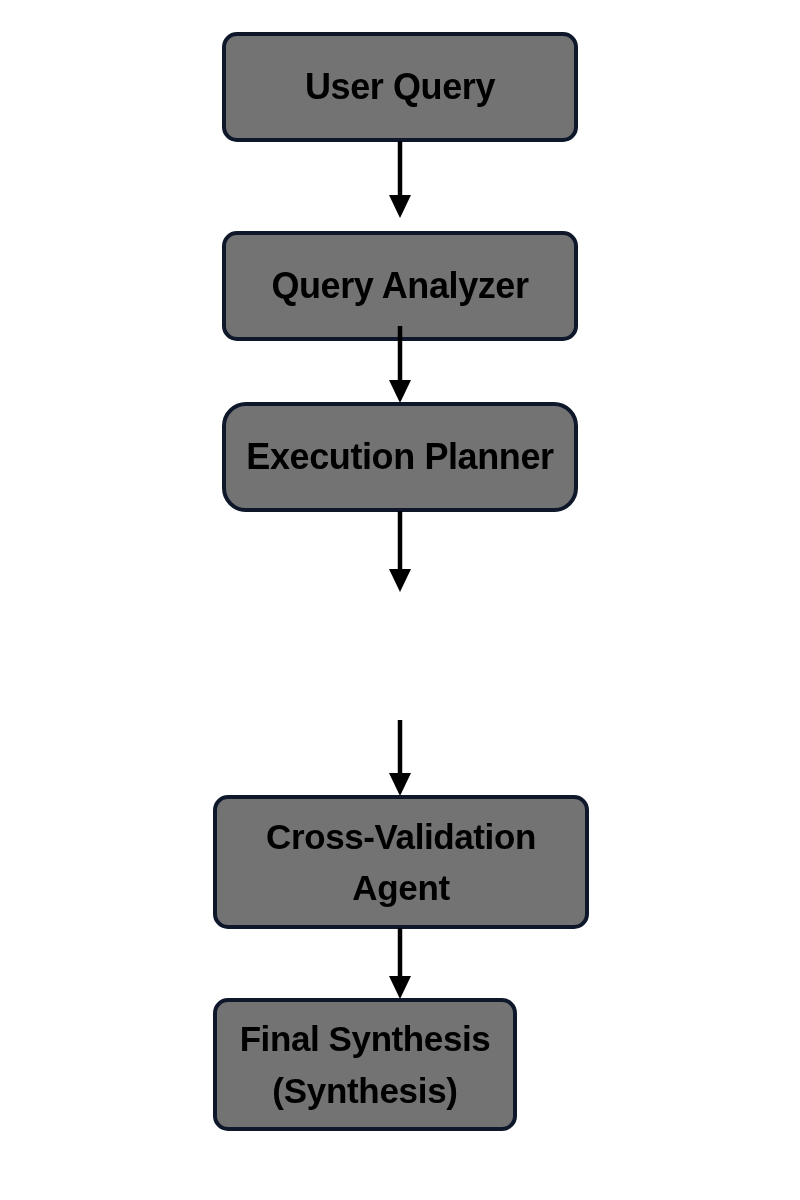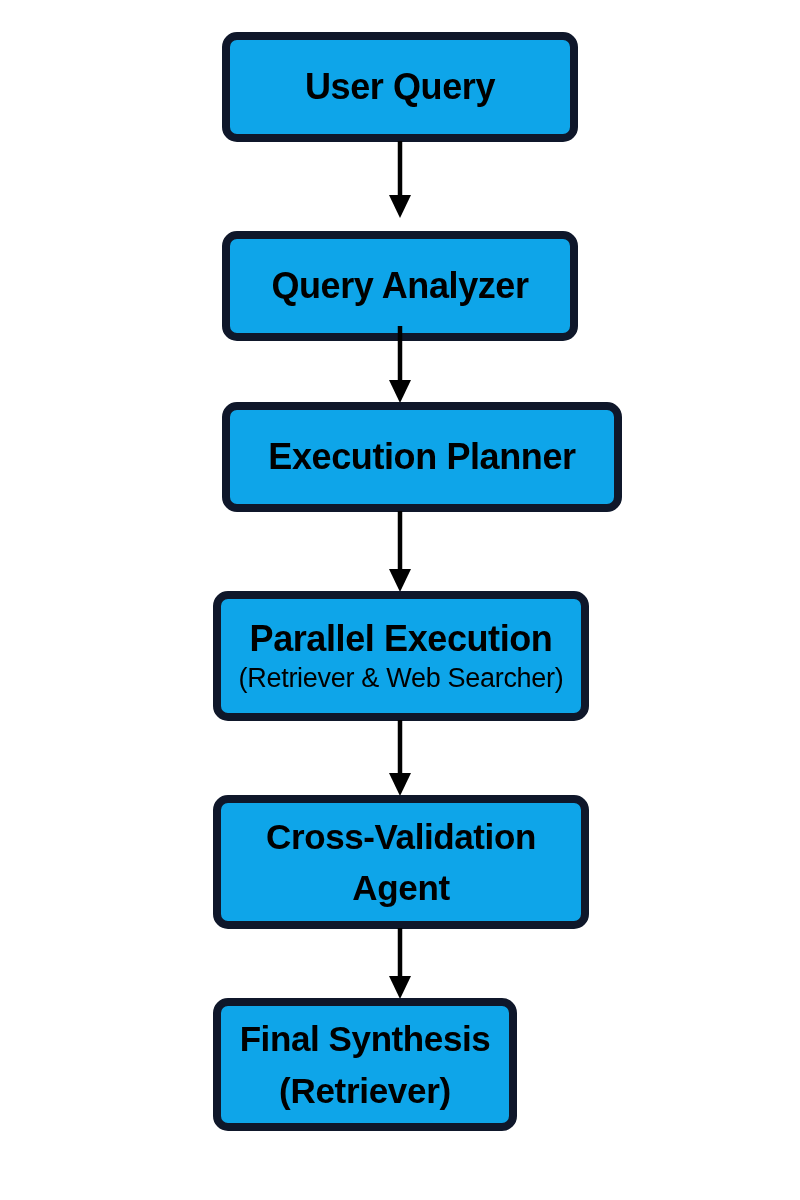--- a/index.html
+++ b/index.html
@@ -16,22 +16,22 @@
     position: relative;
     width: 800px;
     height: 1200px;
     background: #ffffff;
     overflow: hidden;
     margin: 0 auto;
   }
   .flow-node {
     position: absolute;
     box-sizing: border-box;
-    background: #0ea5e9;
-    border: 8px solid #0f172a;
+    background: #737373;
+    border: 4px solid #0f172a;
     border-radius: 15px;
     display: flex;
     flex-direction: column;
     align-items: center;
     justify-content: center;
     text-align: center;
     color: #000000;
     line-height: 1.12;
   }
   .node-title {
@@ -87,47 +87,43 @@
 
   <div class="flow-node" style="left:222px; top:231px; width:356px; height:110px;">
     <div class="node-title">Query Analyzer</div>
   </div>
 
   <svg class="flow-arrow" style="left:386px; top:326px;" width="28" height="78" viewBox="0 0 28 78">
     <line class="arrow-line" x1="14" y1="0" x2="14" y2="60"></line>
     <polygon class="arrow-head" points="14,77 3,54 25,54"></polygon>
   </svg>
 
-  <div class="flow-node" style="left:222px; top:402px; width:400px; height:110px;">
+  <div class="flow-node" style="left:222px; top:402px; width:356px; height:110px;border-radius:24px;">
     <div class="node-title">Execution Planner</div>
   </div>
 
   <svg class="flow-arrow" style="left:386px; top:511px;" width="28" height="82" viewBox="0 0 28 82">
     <line class="arrow-line" x1="14" y1="0" x2="14" y2="64"></line>
     <polygon class="arrow-head" points="14,81 3,58 25,58"></polygon>
   </svg>
 
-  <div class="flow-node" style="left:213px; top:591px; width:376px; height:130px;">
-    <div class="node-title">Parallel Execution</div>
-    <div class="node-sub">(Retriever &amp; Web Searcher)</div>
-  </div>
 
   <svg class="flow-arrow" style="left:386px; top:720px;" width="28" height="77" viewBox="0 0 28 77">
     <line class="arrow-line" x1="14" y1="0" x2="14" y2="59"></line>
     <polygon class="arrow-head" points="14,76 3,53 25,53"></polygon>
   </svg>
 
   <div class="flow-node" style="left:213px; top:795px; width:376px; height:134px;align-items:center;">
     <div class="node-title two-line">Cross-Validation</div>
     <div class="node-sub bold-sub">Agent</div>
   </div>
 
   <svg class="flow-arrow" style="left:386px; top:928px;" width="28" height="72" viewBox="0 0 28 72">
     <line class="arrow-line" x1="14" y1="0" x2="14" y2="54"></line>
     <polygon class="arrow-head" points="14,71 3,48 25,48"></polygon>
   </svg>
 
   <div class="flow-node" style="left:213px; top:998px; width:304px; height:133px;">
     <div class="node-title two-line">Final Synthesis</div>
-    <div class="node-sub bold-sub">(Retriever)</div>
+    <div class="node-sub bold-sub">(Synthesis)</div>
   </div>
 
 </div>
 
 </body></html>

